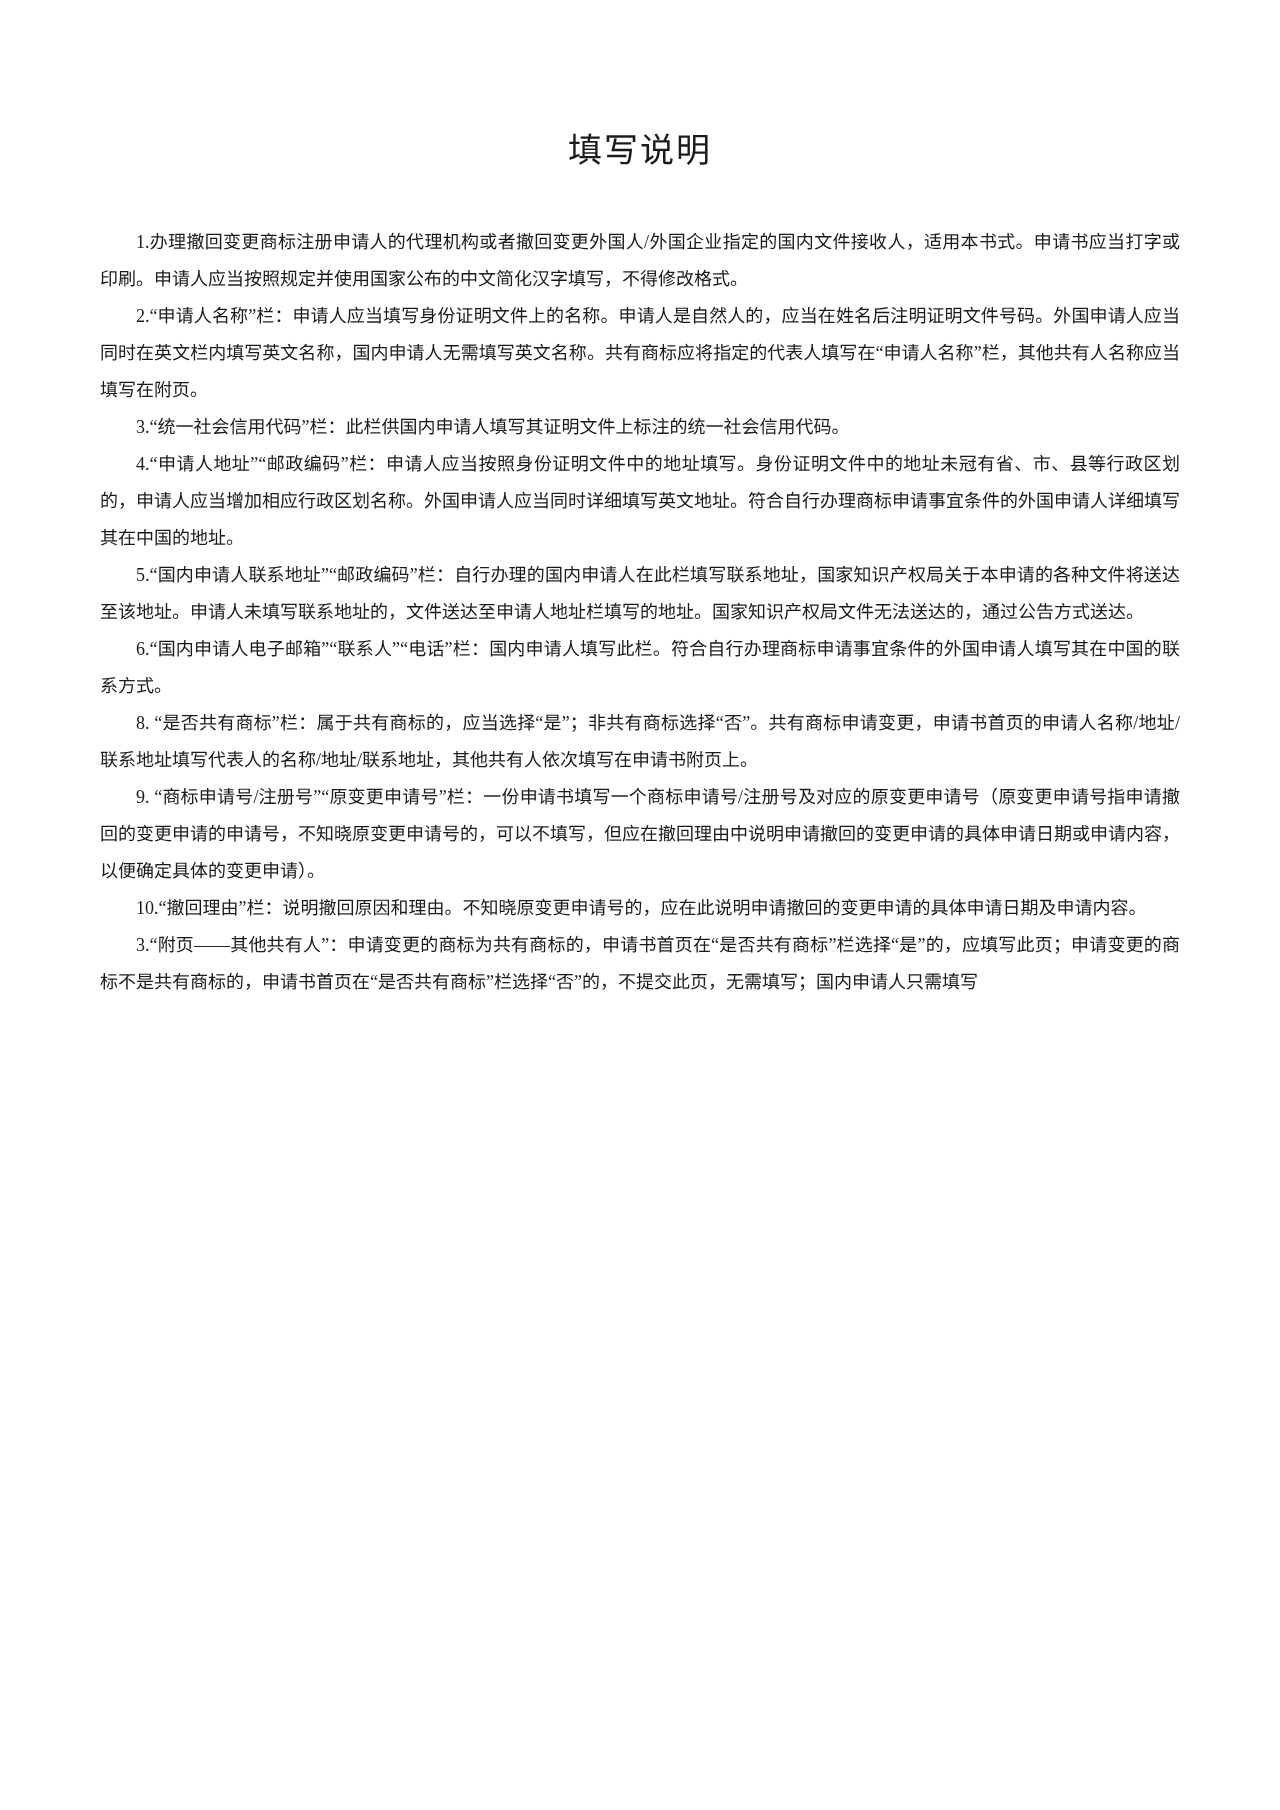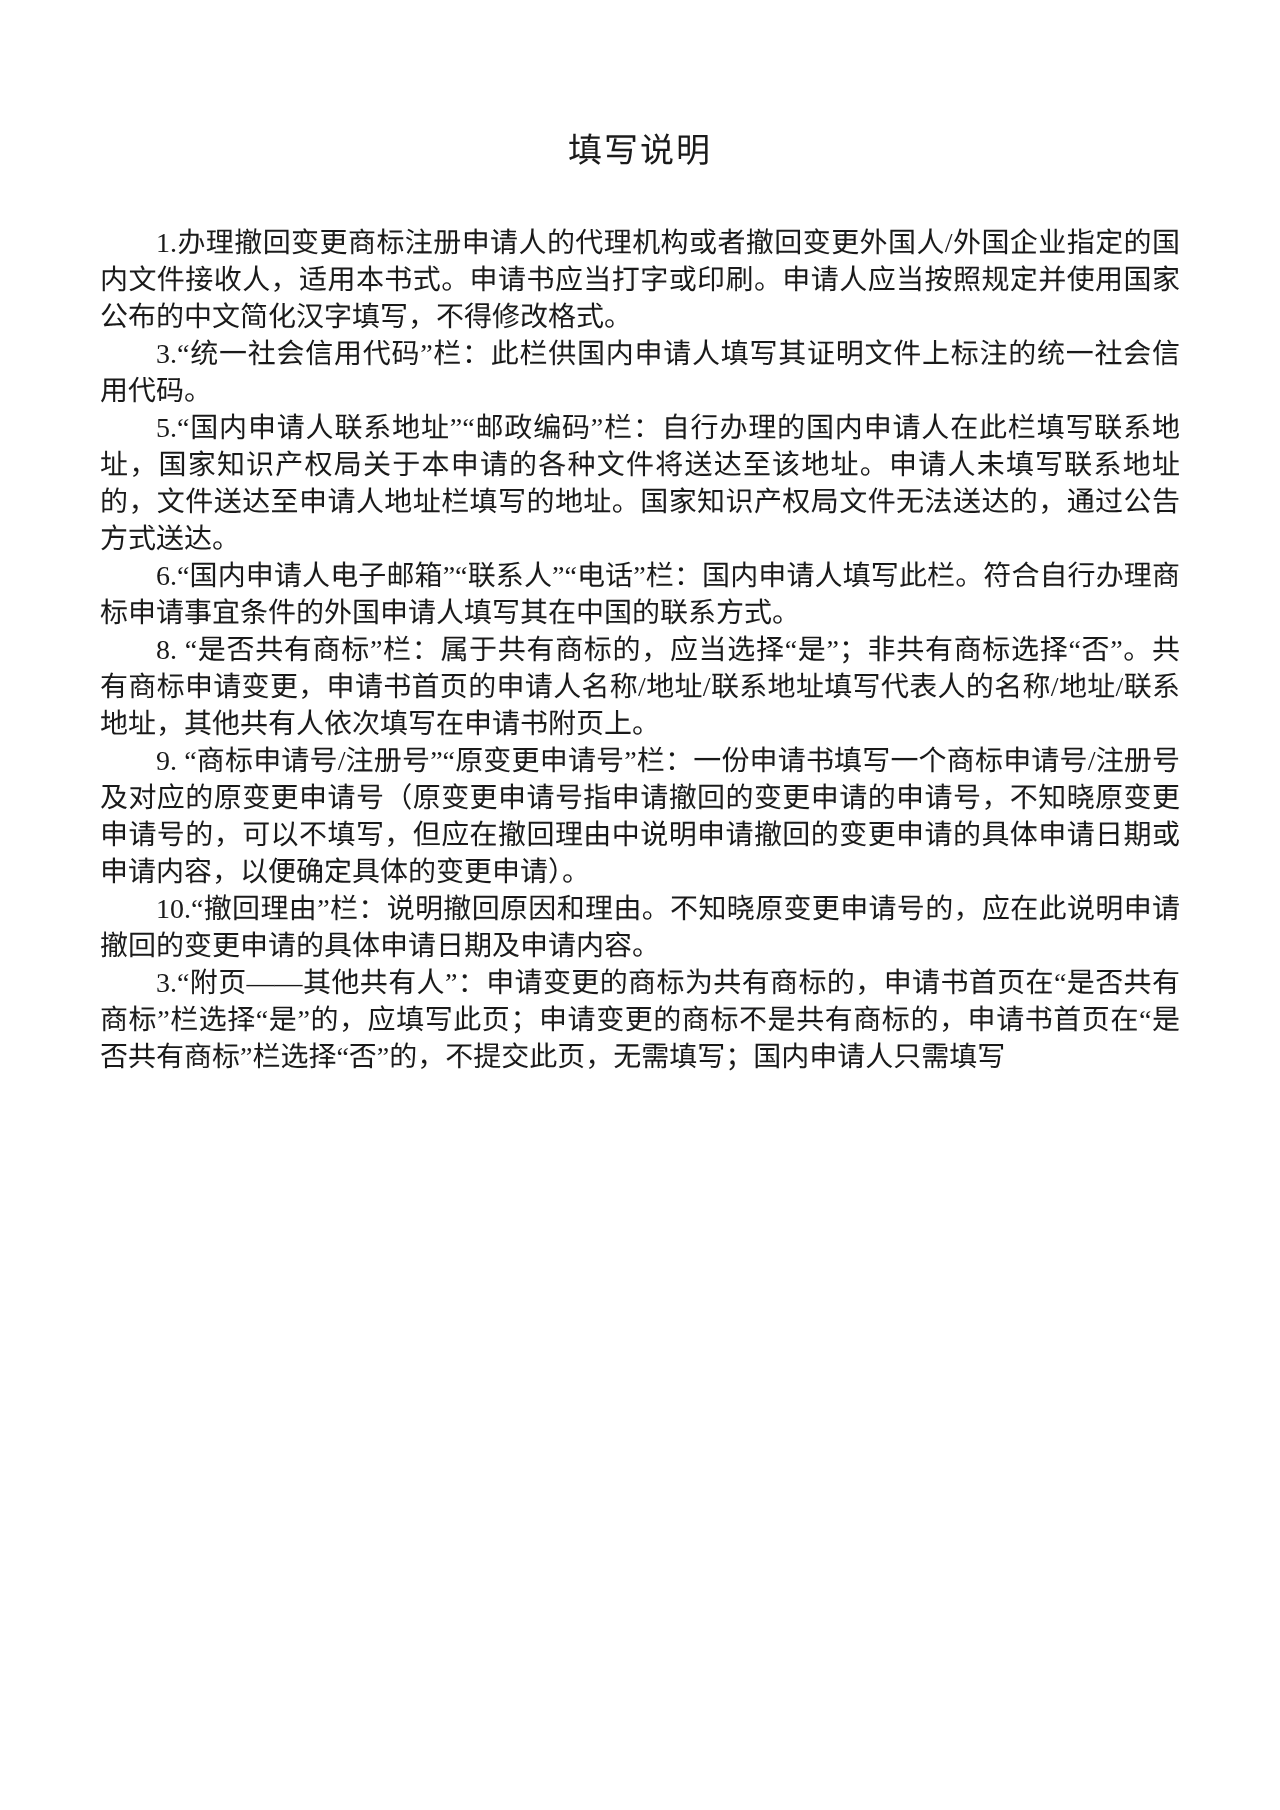--- a/index.html
+++ b/index.html
@@ -26,37 +26,39 @@
   .doc-title {
     margin: 128px 0 50px 0;
     text-align: center;
     font-size: 34px;
     line-height: 46px;
     font-weight: 400;
     letter-spacing: 2px;
   }
   .para {
     margin: 0;
-    font-size: 28px;
+    font-size: 18px;
     line-height: 37px;
     text-align: justify;
     text-justify: inter-character;
     text-indent: 2em;
     word-break: break-all;
   }
 </style>
 </head>
 <body>
 
 <div class="page">
   <div class="content">
     <h1 class="doc-title">填写说明</h1>
 
     <p class="para">1.办理撤回变更商标注册申请人的代理机构或者撤回变更外国人/外国企业指定的国内文件接收人，适用本书式。申请书应当打字或印刷。申请人应当按照规定并使用国家公布的中文简化汉字填写，不得修改格式。</p>
+    <p class="para">2.“申请人名称”栏：申请人应当填写身份证明文件上的名称。申请人是自然人的，应当在姓名后注明证明文件号码。外国申请人应当同时在英文栏内填写英文名称，国内申请人无需填写英文名称。共有商标应将指定的代表人填写在“申请人名称”栏，其他共有人名称应当填写在附页。</p>
     <p class="para">3.“统一社会信用代码”栏：此栏供国内申请人填写其证明文件上标注的统一社会信用代码。</p>
+    <p class="para">4.“申请人地址”“邮政编码”栏：申请人应当按照身份证明文件中的地址填写。身份证明文件中的地址未冠有省、市、县等行政区划的，申请人应当增加相应行政区划名称。外国申请人应当同时详细填写英文地址。符合自行办理商标申请事宜条件的外国申请人详细填写其在中国的地址。</p>
     <p class="para">5.“国内申请人联系地址”“邮政编码”栏：自行办理的国内申请人在此栏填写联系地址，国家知识产权局关于本申请的各种文件将送达至该地址。申请人未填写联系地址的，文件送达至申请人地址栏填写的地址。国家知识产权局文件无法送达的，通过公告方式送达。</p>
     <p class="para">6.“国内申请人电子邮箱”“联系人”“电话”栏：国内申请人填写此栏。符合自行办理商标申请事宜条件的外国申请人填写其在中国的联系方式。</p>
     <p class="para">8. “是否共有商标”栏：属于共有商标的，应当选择“是”；非共有商标选择“否”。共有商标申请变更，申请书首页的申请人名称/地址/联系地址填写代表人的名称/地址/联系地址，其他共有人依次填写在申请书附页上。</p>
     <p class="para">9. “商标申请号/注册号”“原变更申请号”栏：一份申请书填写一个商标申请号/注册号及对应的原变更申请号（原变更申请号指申请撤回的变更申请的申请号，不知晓原变更申请号的，可以不填写，但应在撤回理由中说明申请撤回的变更申请的具体申请日期或申请内容，以便确定具体的变更申请）。</p>
     <p class="para">10.“撤回理由”栏：说明撤回原因和理由。不知晓原变更申请号的，应在此说明申请撤回的变更申请的具体申请日期及申请内容。</p>
     <p class="para">3.“附页——其他共有人”：申请变更的商标为共有商标的，申请书首页在“是否共有商标”栏选择“是”的，应填写此页；申请变更的商标不是共有商标的，申请书首页在“是否共有商标”栏选择“否”的，不提交此页，无需填写；国内申请人只需填写</p>
   </div>
 </div>
 
 </body></html>

